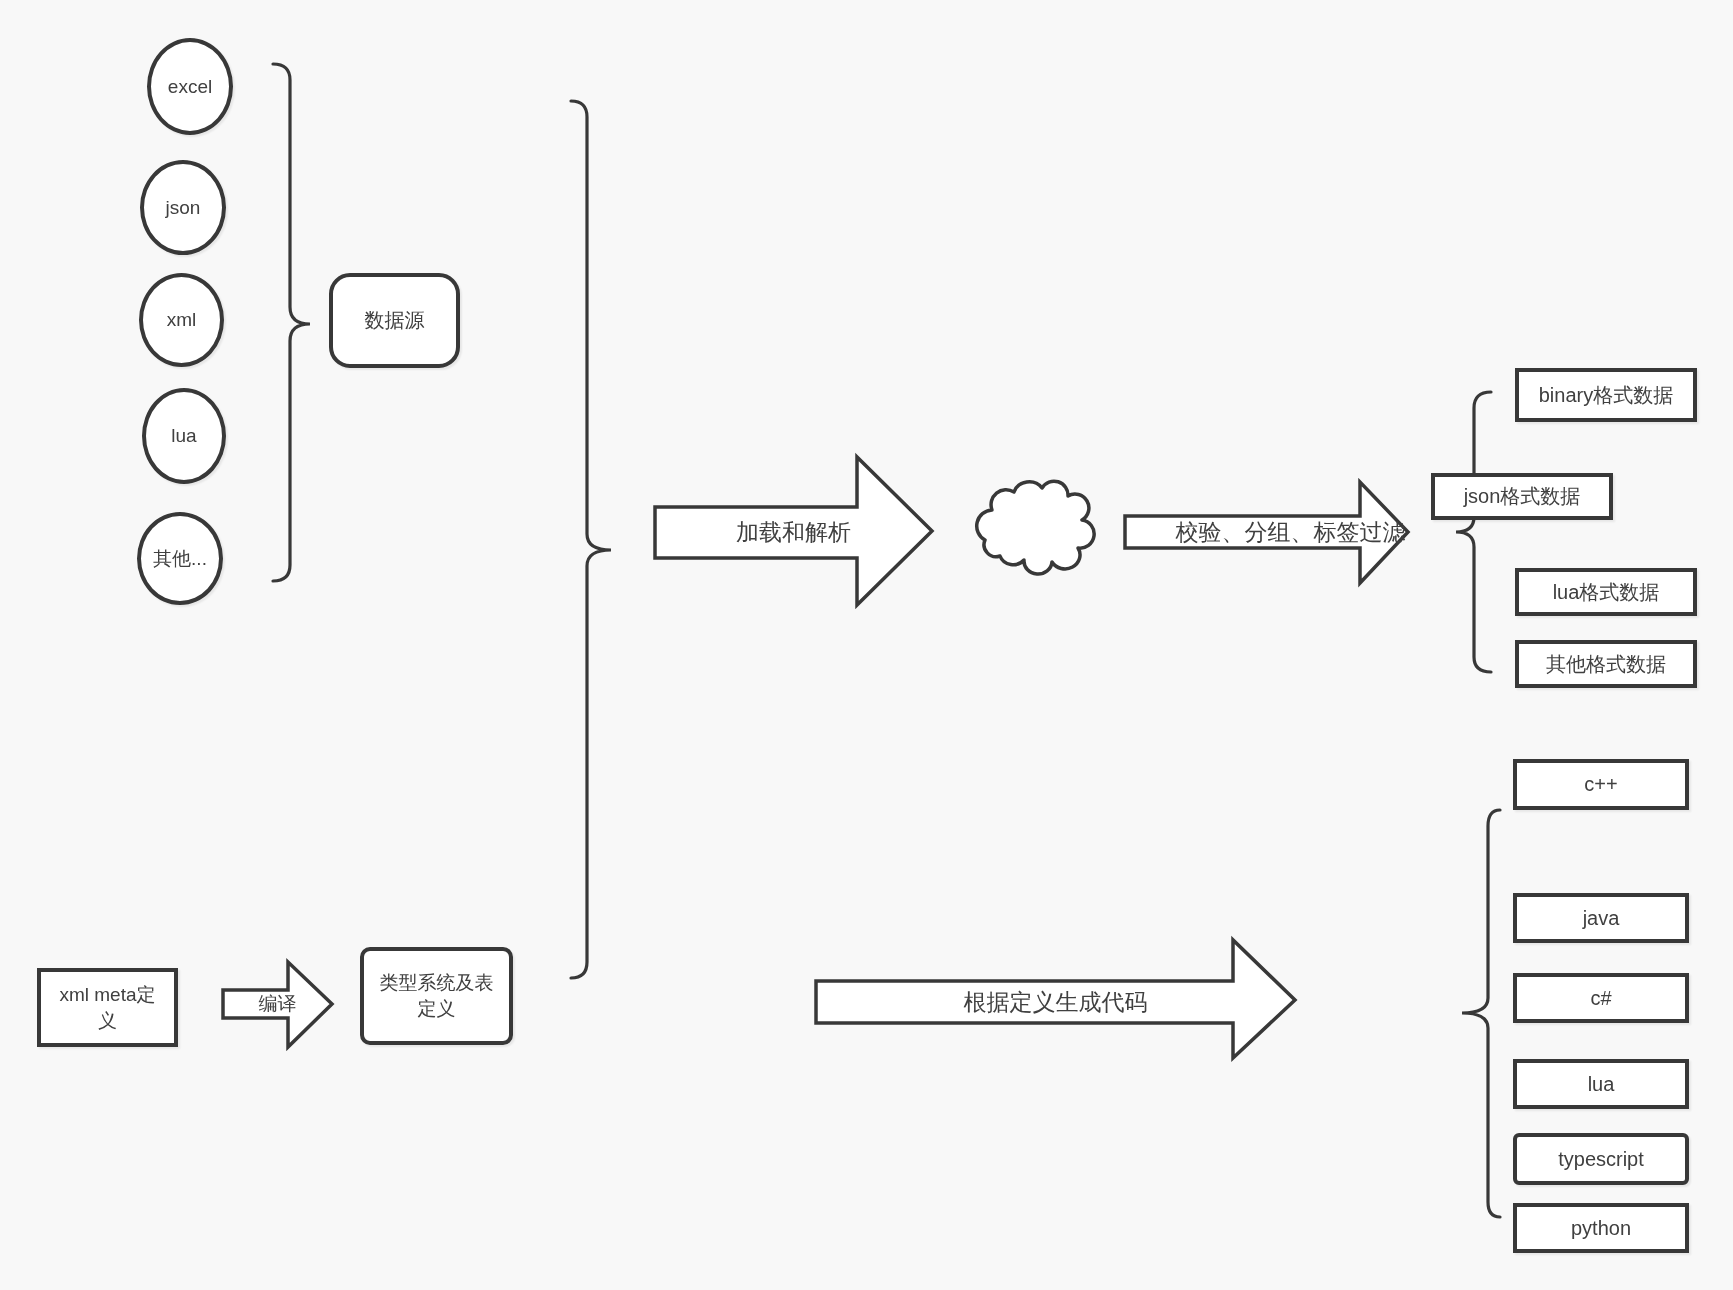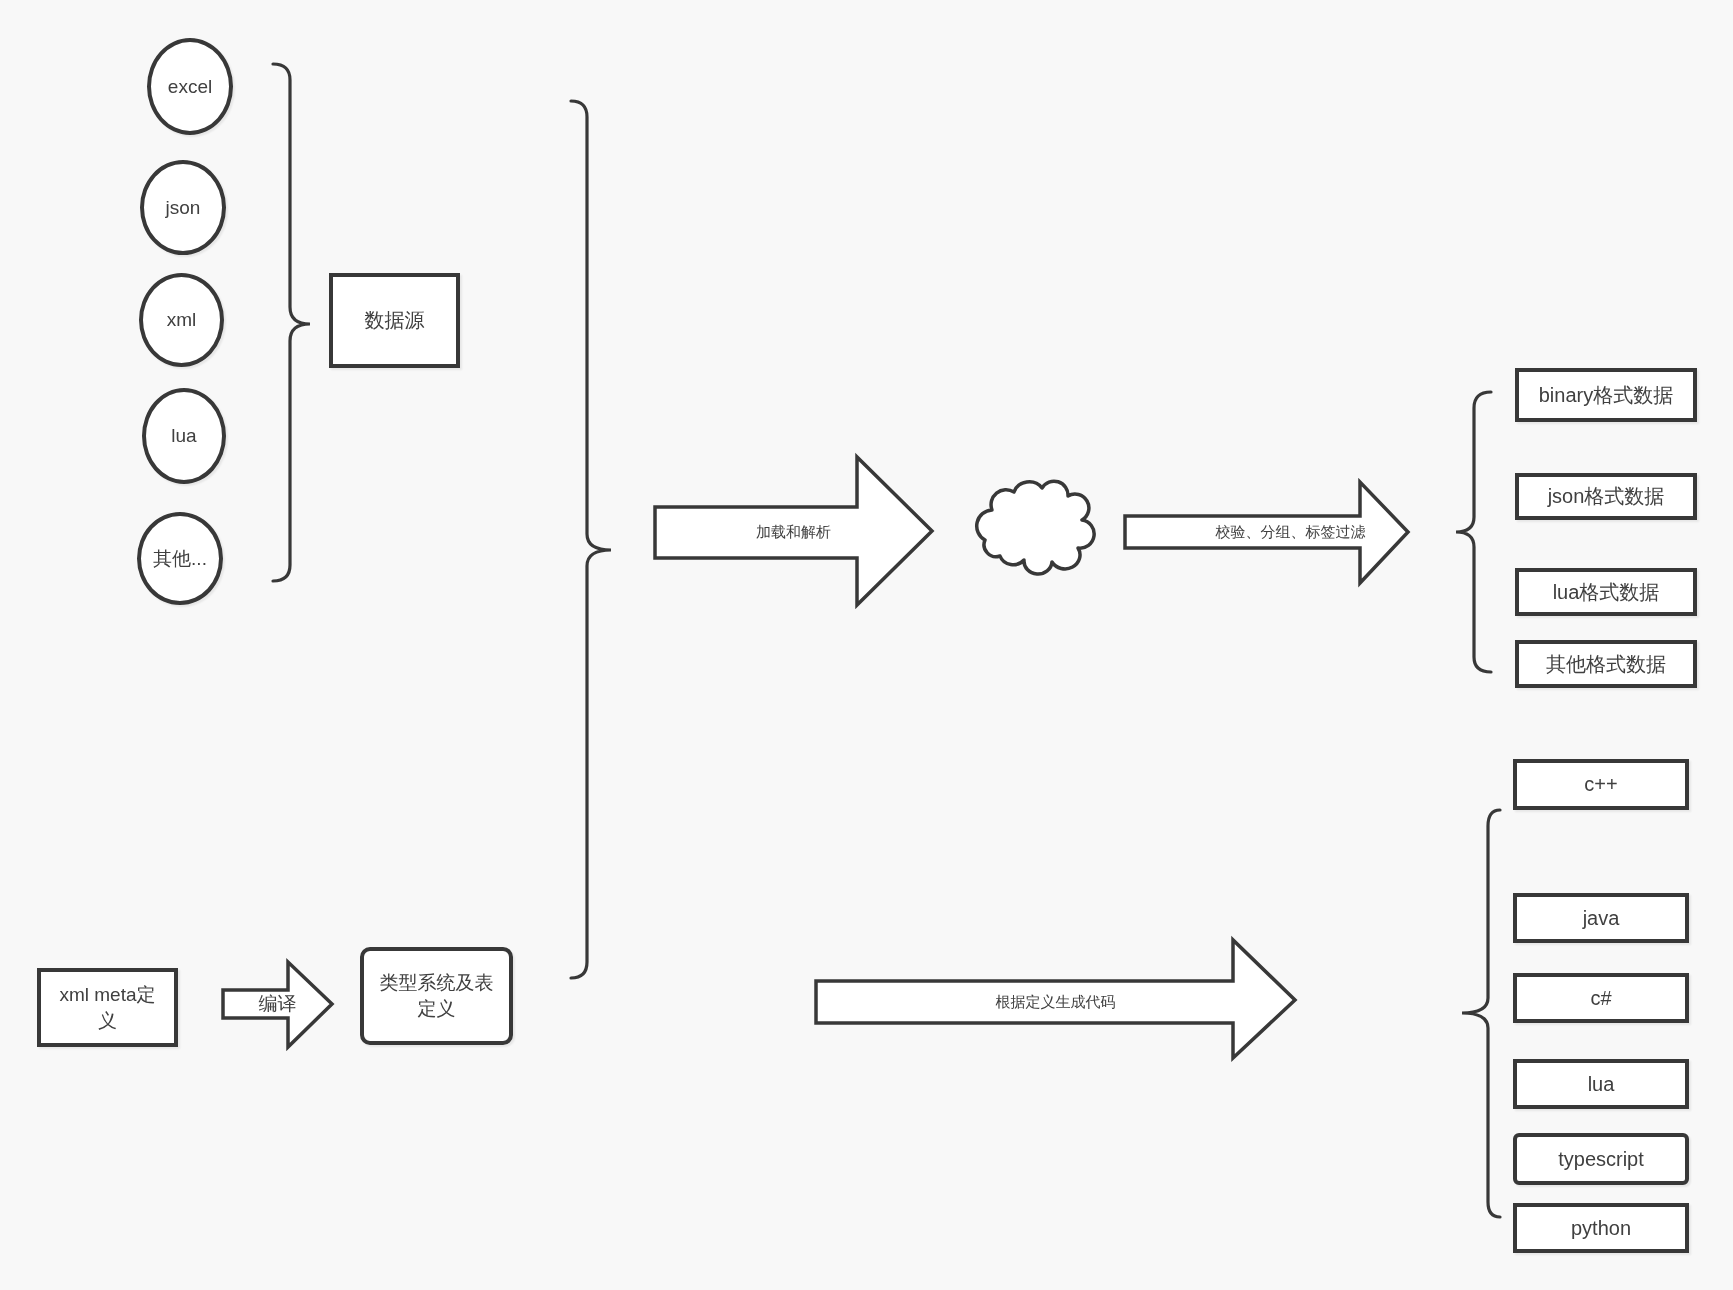--- a/index.html
+++ b/index.html
@@ -43,21 +43,21 @@
   }
   .rounded{
     border-radius:10px;
   }
   .arrow-label{
     position:absolute;
     display:flex;
     align-items:center;
     justify-content:center;
     text-align:center;
-    font-size:15px;
+    font-size:23px;
     color:#404040;
     pointer-events:none;
   }
   .cloud-label{
     position:absolute;
     display:flex;
     align-items:center;
     justify-content:center;
     text-align:center;
     font-size:20px;
@@ -103,33 +103,33 @@
   <div class="shape ellipse" style="left:139px;top:273px;width:85px;height:94px;">
     <span>xml</span>
   </div>
   <div class="shape ellipse" style="left:142px;top:388px;width:84px;height:96px;">
     <span>lua</span>
   </div>
   <div class="shape ellipse" style="left:137px;top:512px;width:86px;height:93px;">
     <span>其他...</span>
   </div>
 
-  <div class="shape box" style="left:329px;top:273px;width:131px;height:95px;">
+  <div class="shape box" style="left:329px;top:273px;width:131px;height:95px;border-radius:21px;">
     <span>数据源</span>
   </div>
 
   <div class="arrow-label" style="left:655px;top:507px;width:277px;height:51px;">加载和解析</div>
   <div class="arrow-label" style="left:1125px;top:513px;width:283px;height:38px;margin-left:24px;">校验、分组、标签过滤</div>
   <div class="arrow-label" style="left:223px;top:989px;width:109px;height:30px;font-size:19px;">编译</div>
   <div class="arrow-label" style="left:816px;top:981px;width:479px;height:42px;">根据定义生成代码</div>
 
   <div class="shape box" style="left:1515px;top:368px;width:182px;height:54px;">
     <span>binary格式数据</span>
   </div>
-  <div class="shape box" style="left:1515px;top:473px;width:182px;height:47px;">
+  <div class="shape box" style="left:1431px;top:473px;width:182px;height:47px;">
     <span>json格式数据</span>
   </div>
   <div class="shape box" style="left:1515px;top:568px;width:182px;height:48px;">
     <span>lua格式数据</span>
   </div>
   <div class="shape box" style="left:1515px;top:640px;width:182px;height:48px;">
     <span>其他格式数据</span>
   </div>
 
   <div class="shape box" style="left:37px;top:968px;width:141px;height:79px;font-size:19px;">

